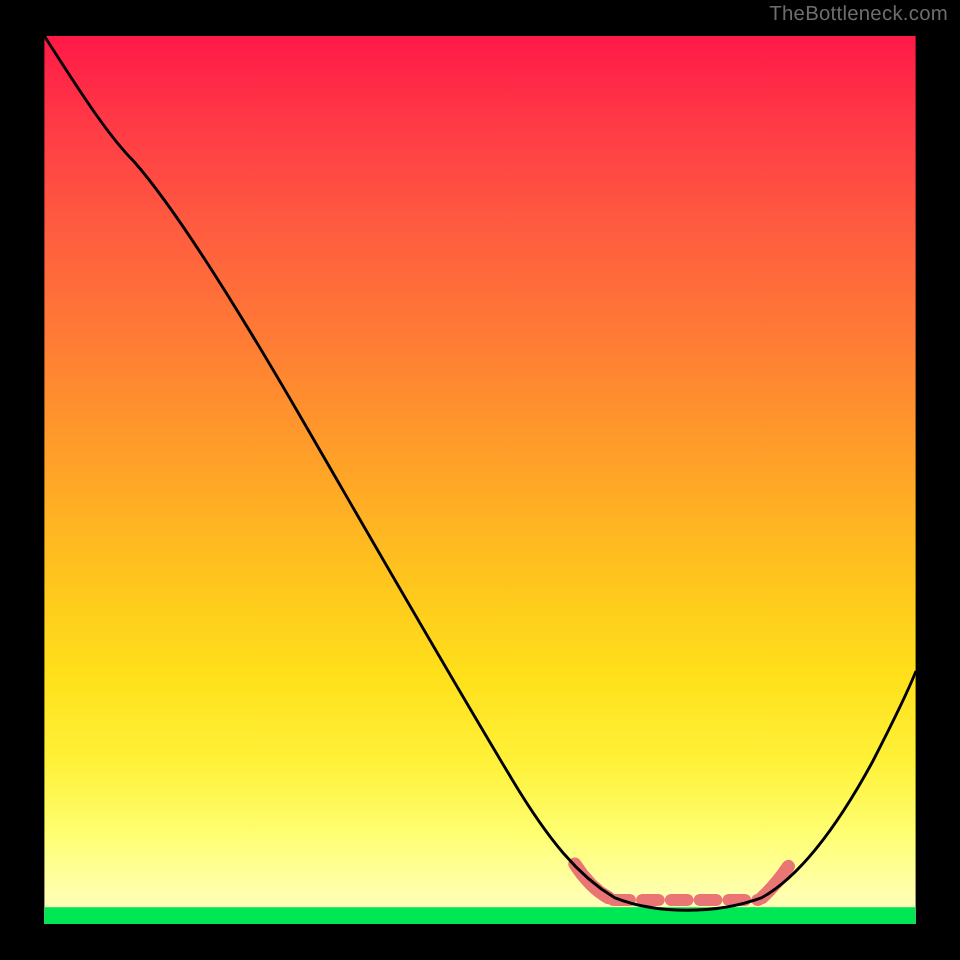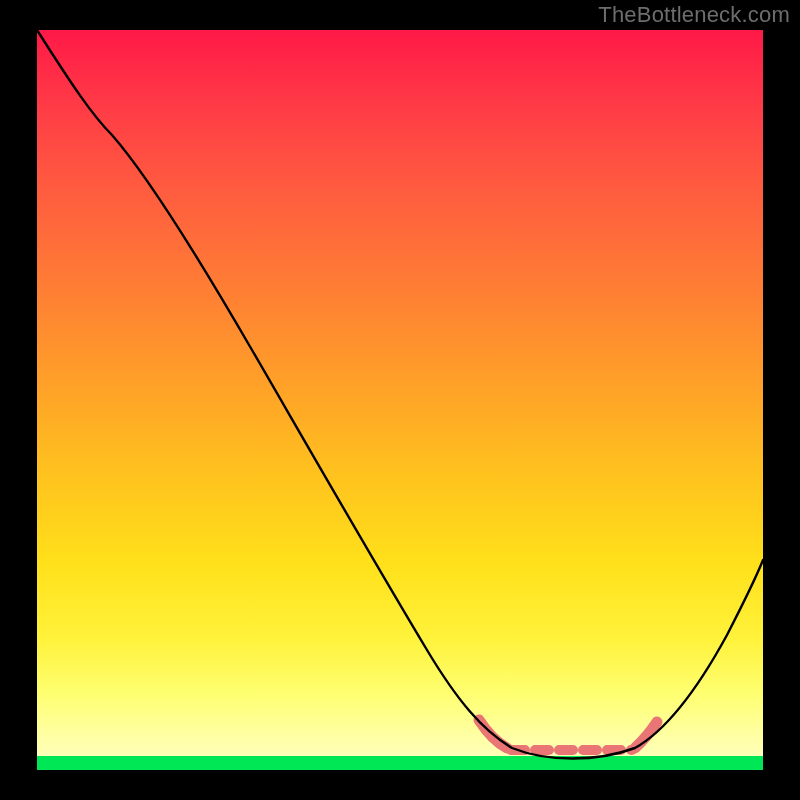--- a/index.html
+++ b/index.html
@@ -15,21 +15,21 @@
     position: relative;
     width: 800px;
     height: 800px;
     background: #000000;
   }
   .watermark {
     position: absolute;
     top: 2px;
     right: 10px;
     color: #6d6d6d;
-    font-size: 22px;
+    font-size: 17px;
     font-weight: 500;
     letter-spacing: 0.2px;
     z-index: 10;
   }
   
   .plot {
     position: absolute;
     left: 37px;
     top: 30px;
     width: 726px;

